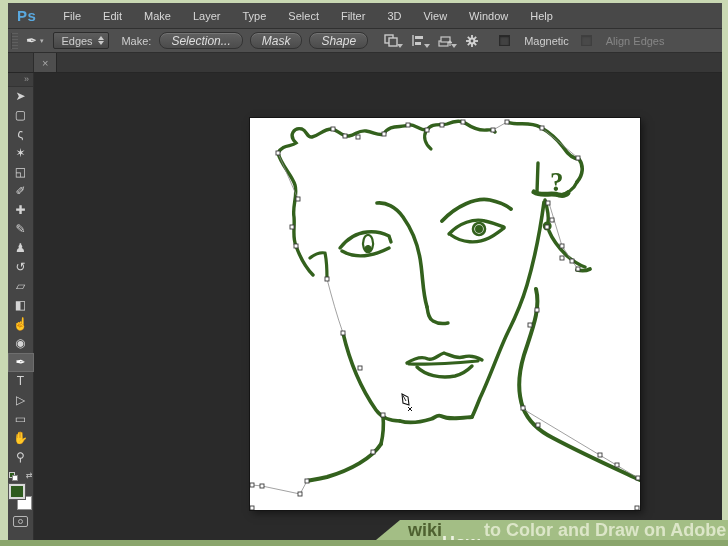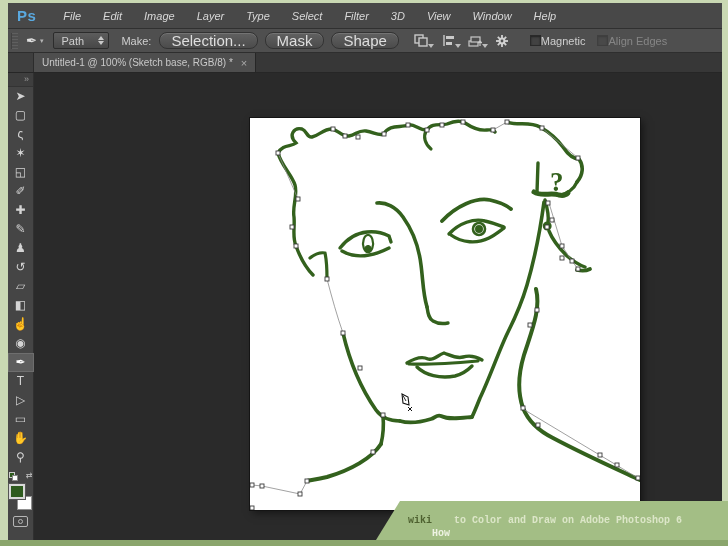--- a/index.html
+++ b/index.html
@@ -4,46 +4,46 @@
 <style>
   * { margin:0; padding:0; box-sizing:border-box; }
   html,body { width:728px; height:546px; overflow:hidden; }
   body { background:#c9d8b3; font-family:"Liberation Sans", sans-serif; position:relative; }
 
   .ps-window { position:absolute; left:8px; top:3px; right:6px; bottom:6px; background:#2a2a2a; display:flex; flex-direction:column; }
 
   
   .menubar { height:26px; background:#484848; border-bottom:1px solid #303030; display:flex; align-items:center; flex:0 0 26px; }
   .ps-logo { color:#5aa9e0; font-weight:bold; font-size:15px; margin:0 16px 0 9px; letter-spacing:0.5px; }
-  .menu-items { display:flex; align-items:flex-end;font-style:italic; }
+  .menu-items { display:flex; align-items:flex-end; }
   .menu-item { color:#d8d8d8; font-size:11px; padding:0 11px; cursor:default; }
 
   
   .optionsbar { height:24px; background:#4f4f4f; border-bottom:1px solid #2e2e2e; display:flex; align-items:center; flex:0 0 24px; color:#cfcfcf; font-size:11px; }
   .grip { width:7px; height:16px; margin-left:3px; margin-right:8px;
           background-image:repeating-linear-gradient(#5f5f5f 0 1px, transparent 1px 3px); border-left:1px solid #404040; }
   .preset-tool { display:flex; align-items:center; gap:3px; margin-right:10px; }
   .preset-tool .nib { color:#e0e0e0; font-size:13px; }
   .preset-tool .caret { color:#b5b5b5; font-size:7px; }
   .select-box { background:linear-gradient(#5d5d5d,#474747); border:1px solid #2c2c2c; border-radius:2px;
                 height:17px; width:56px; display:flex; align-items:center; padding:0 4px 0 7px; }
   .select-box .val { flex:1; }
   .spinner { display:flex; flex-direction:column; gap:1px; align-items:center; }
   .spinner i { width:0; height:0; border-left:3px solid transparent; border-right:3px solid transparent; }
   .spinner .up { border-bottom:4px solid #c9c9c9; }
   .spinner .dn { border-top:4px solid #c9c9c9; }
   .make-label { margin:0 8px 0 12px; }
   .opt-btn { background:linear-gradient(#616161,#4b4b4b); border:1px solid #333; border-radius:8px; color:#dedede;
-             font-size:15px; height:17px; padding:0 11px; margin-right:7px; display:flex; align-items:center;
-             box-shadow:inset 0 1px 0 rgba(255,255,255,.12); }
+             font-size:12px; height:17px; padding:0 11px; margin-right:7px; display:flex; align-items:center;
+             box-shadow:inset 0 1px 0 rgba(255,255,255,.12);font-style:italic; }
   .icon-group { display:flex; align-items:center; gap:12px; margin:0 10px 0 8px; }
   .mini-icon { position:relative; width:15px; height:14px; display:flex; align-items:center; justify-content:center; }
   .mini-icon svg { display:block; }
   .mini-caret { position:absolute; right:-5px; bottom:0; width:0; height:0; border-left:3px solid transparent; border-right:3px solid transparent; border-top:4px solid #bdbdbd; }
-  .checkbox-wrap { display:flex; align-items:center; gap:0; margin-left:10px; }
+  .checkbox-wrap { display:flex; align-items:center; gap:14px; margin-left:10px; }
   .checkbox { width:11px; height:11px; background:#424242; border:1px solid #2a2a2a; box-shadow:inset 0 1px 2px rgba(0,0,0,.5); }
   .disabled-wrap { opacity:.42;margin-left:12px; }
 
   
   .tabbar { height:20px; background:#373737; border-bottom:1px solid #262626; display:flex; flex:0 0 20px; }
   .tabbar-spacer { width:26px; flex:0 0 26px; background:#3f3f3f; border-right:1px solid #2c2c2c; }
   .doc-tab { background:#4e4e4e; color:#c9c9c9; font-size:10px; display:flex; align-items:center; gap:8px;
              padding:0 8px; border-right:1px solid #262626; }
   .tab-close { color:#aaa; font-size:11px; line-height:10px; cursor:default; }
 
@@ -64,58 +64,58 @@
   .screen-mode { margin-top:6px; width:15px; height:11px; border:1px solid #b5b5b5; border-radius:2px; display:flex; align-items:center; justify-content:center; }
   .screen-mode i { width:5px; height:5px; border:1px solid #b5b5b5; border-radius:50%; display:block; }
 
   .canvas-area { flex:1; position:relative; background:#2a2a2a; overflow:hidden; }
   .document { position:absolute; left:216px; top:45px; width:390px; height:392px; background:#fff;
               box-shadow:0 0 0 1px #141414, 3px 3px 8px rgba(0,0,0,.5); }
   .document svg { display:block; width:100%; height:100%; }
 
   
   .bottom-strip { position:absolute; left:0; right:0; bottom:0; height:6px; background:#8aa56c; z-index:5; }
-  .banner { position:absolute; right:0; bottom:6px; height:39px; width:352px; background:#a3be85; z-index:6;
+  .banner { position:absolute; right:0; bottom:6px; height:20px; width:352px; background:#a3be85; z-index:6;
             clip-path:polygon(24px 0, 100% 0, 100% 100%, 0 100%);
             display:flex; align-items:center; padding-left:32px; overflow:hidden;
-            font-family:Liberation Mono, monospace; font-weight:bold; font-size:10px; white-space:nowrap; }
+            font-family:Liberation Sans, sans-serif; font-weight:bold; font-size:18px; white-space:nowrap; }
   .banner .wiki { color:#4e6130; }
   .banner .how { color:#eef3e3;margin-top:26px; }
   .banner .phrase { color:#dce6c8; margin-left:4px; }
 </style>
 </head>
 <body>
 
 <div class="ps-window">
 
   <div class="menubar">
     <span class="ps-logo">Ps</span>
     <div class="menu-items">
         <div class="menu-item">File</div>
         <div class="menu-item">Edit</div>
-        <div class="menu-item">Image</div>
+        <div class="menu-item">Make</div>
         <div class="menu-item">Layer</div>
         <div class="menu-item">Type</div>
         <div class="menu-item">Select</div>
         <div class="menu-item">Filter</div>
         <div class="menu-item">3D</div>
         <div class="menu-item">View</div>
         <div class="menu-item">Window</div>
         <div class="menu-item">Help</div>
       </div>
   </div>
 
   <div class="optionsbar">
     <div class="grip"></div>
     <div class="preset-tool">
       <span class="nib">✒</span>
       <span class="caret">▾</span>
     </div>
     <div class="select-box">
-      <span class="val">Path</span>
+      <span class="val">Edges</span>
       <span class="spinner">
           <i class="up"></i>
           <i class="dn"></i>
         </span>
     </div>
     <span class="make-label">Make:</span>
     <button class="opt-btn">Selection...</button>
     <button class="opt-btn">Mask</button>
     <button class="opt-btn">Shape</button>
 
@@ -163,21 +163,20 @@
     </label>
     <label class="checkbox-wrap disabled-wrap">
       <span class="checkbox"></span>
       <span>Align Edges</span>
     </label>
   </div>
 
   <div class="tabbar">
     <div class="tabbar-spacer"></div>
     <div class="doc-tab">
-      <span>Untitled-1 @ 100% (Sketch base, RGB/8) *</span>
       <span class="tab-close">×</span>
     </div>
   </div>
 
   <div class="main">
     <div class="toolbar">
       <div class="toolbar-header">»</div>
       <div id="tool-list" style="display:flex;flex-direction:column;">
           <div class="tool">➤</div>
           <div class="tool">▢</div>

